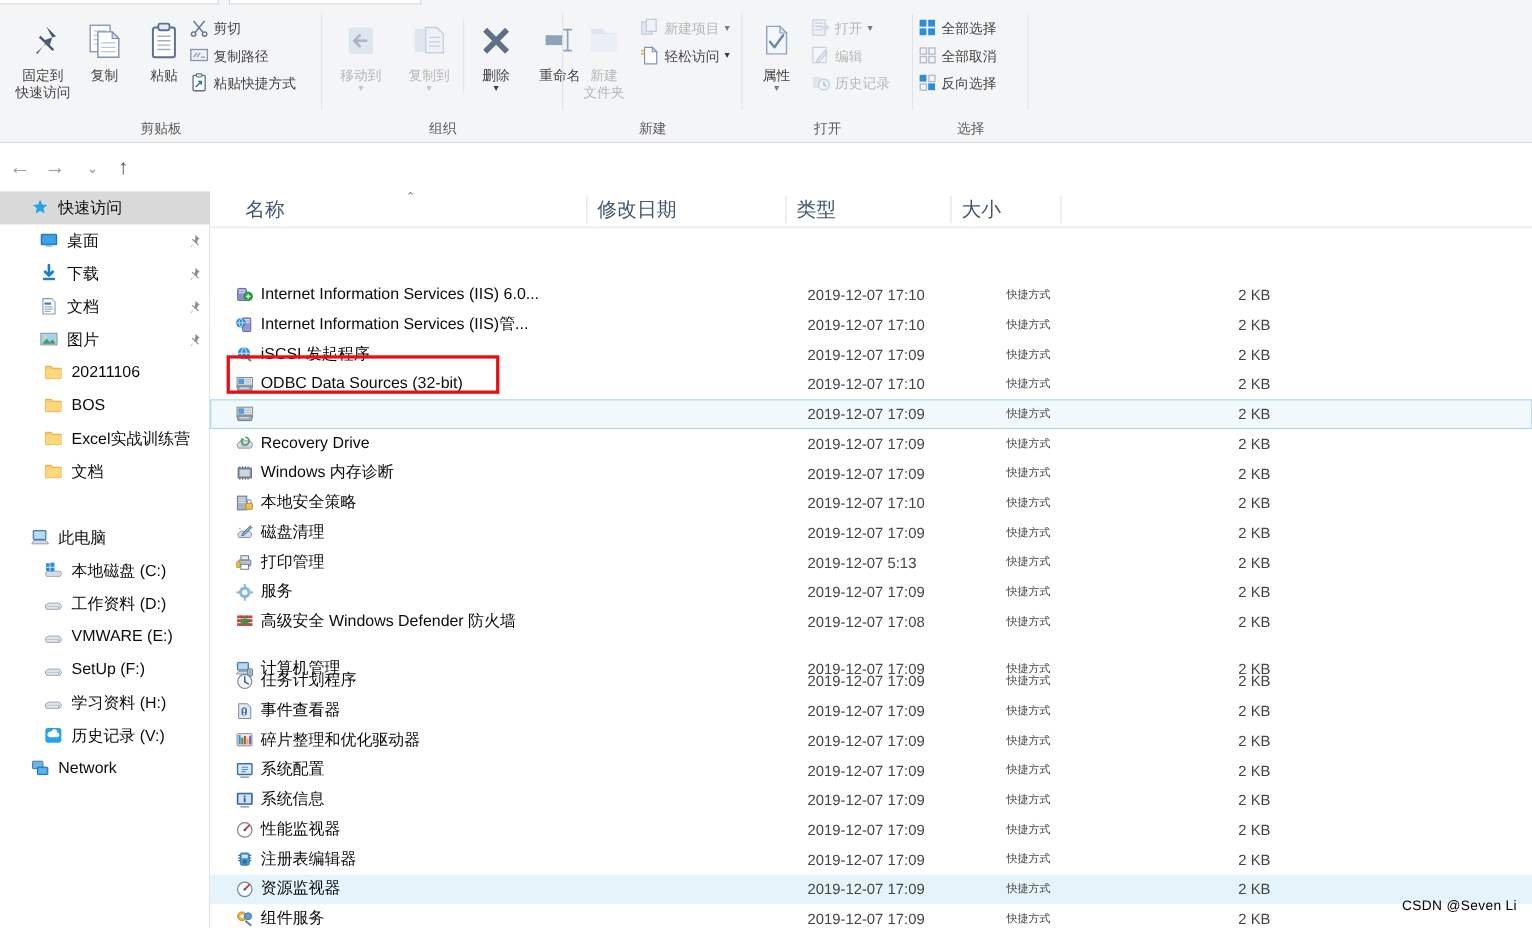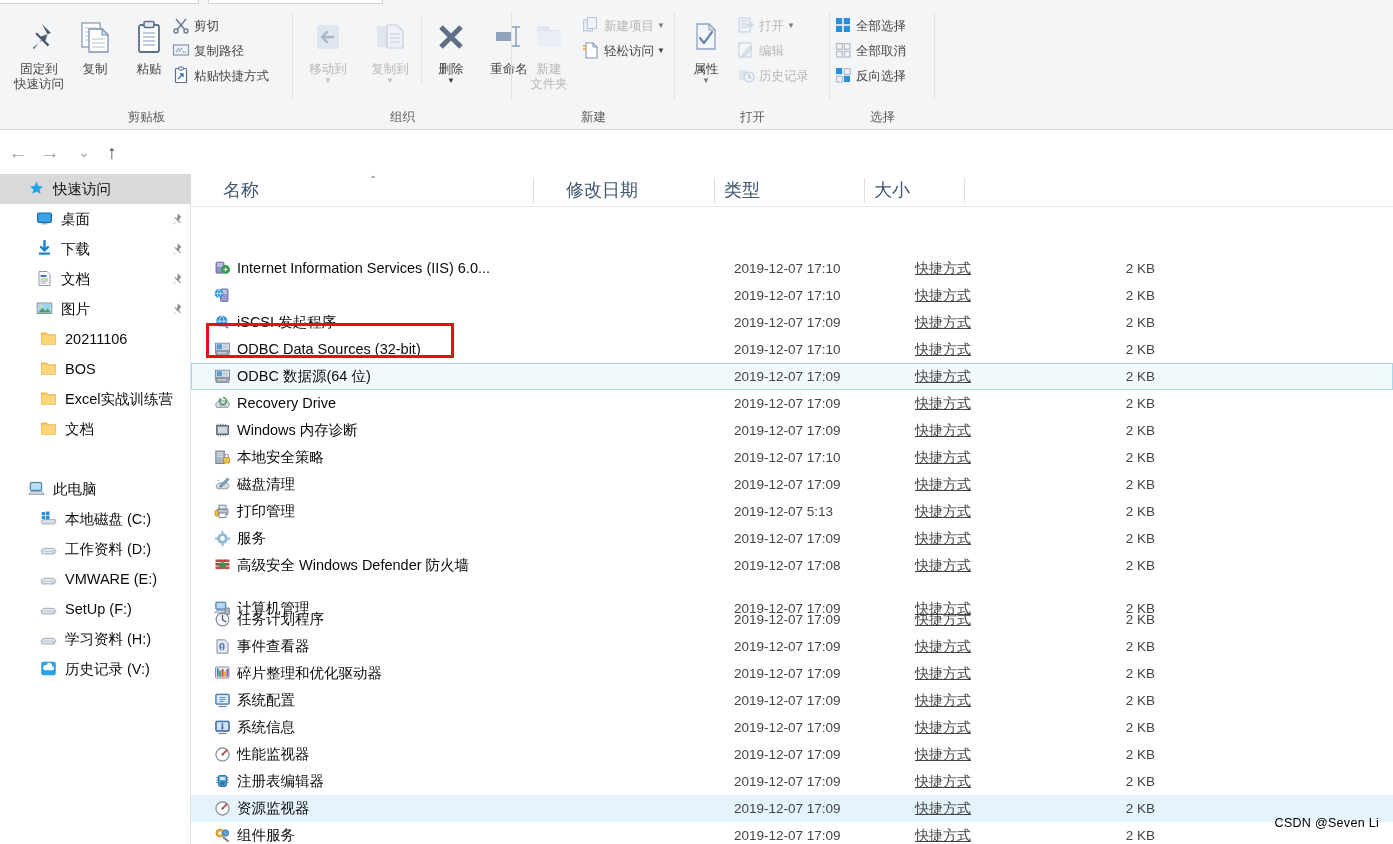--- a/index.html
+++ b/index.html
@@ -123,21 +123,21 @@
   }
   .fc-icon {
     position: absolute; left: 23px; top: 5px; width: 17px; height: 17px;
   }
   .fc-date {
     position: absolute; left: 533px; top: 0; height: 27px; line-height: 27px;
     font-size: 13.5px; color: #444; padding-left: 10px; white-space: nowrap;
   }
   .fc-type {
     position: absolute; left: 714px; top: 0; height: 27px; line-height: 27px;
-    font-size: 14px; color: #444; padding-left: 10px; white-space: nowrap; text-decoration: underline;
+    font-size: 10px; color: #444; padding-left: 10px; white-space: nowrap;
   }
   .fc-size {
     position: absolute; left: 864px; top: 0; width: 100px; height: 27px;
     line-height: 27px; font-size: 13.5px; color: #444; text-align: right;
     padding-right: 0px; white-space: nowrap;
   }
 
   
   .redbox {
     position: absolute; border: 3px solid #e60f14; pointer-events: none;
@@ -591,28 +591,36 @@
           </svg></span>
         <span>SetUp (F:)</span>
       </div>
       <div class="snode" style="top: 480px; padding-left: 40px;">
         <span class="sicon"><svg width="17" height="17" viewBox="0 0 17 17">
             <rect x="1.2" y="1.8" width="14.6" height="13.4" rx="2.2" fill="#27a3ea"></rect>
             <path d="M5 10.2 h7 a2 2 0 0 0 0.1-4 A2.7 2.7 0 0 0 6.6 5.2 A2.2 2.2 0 0 0 5 10.2z" fill="#fff"></path>
           </svg></span>
         <span>历史记录 (V:)</span>
       </div>
+      <div class="snode" style="top: 510px; padding-left: 28px;">
+        <span class="sicon"><svg width="17" height="17" viewBox="0 0 17 17">
+            <rect x="1.5" y="2" width="9.5" height="6.8" rx="0.7" fill="#6fb4e2" stroke="#3d7ba6" stroke-width="0.9"></rect>
+            <rect x="6" y="7.4" width="9.5" height="6.8" rx="0.7" fill="#2a8fd8" stroke="#1c6fae" stroke-width="0.9"></rect>
+            <rect x="6.9" y="8.3" width="7.7" height="5" fill="#5cb0ef"></rect>
+          </svg></span>
+        <span>Network</span>
+      </div>
     </div>
 
   <div class="listpane">
     <div class="colheader">
       <div class="colh" style="left:22px;width:320px;">名称</div>
       <div class="sortmark" style="left:178px;">⌃</div>
       <div class="colsep" style="left:342px;"></div>
-      <div class="colh" style="left:342px;width:181px;margin-left:23px;">修改日期</div>
+      <div class="colh" style="left:342px;width:181px;">修改日期</div>
       <div class="colsep" style="left:523px;"></div>
       <div class="colh" style="left:523px;width:150px;">类型</div>
       <div class="colsep" style="left:673px;"></div>
       <div class="colh" style="left:673px;width:100px;">大小</div>
       <div class="colsep" style="left:773px;"></div>
     </div>
     <div class="rows" id="rows">
         <div class="frow" style="top: 0px;">
           <span class="fc-icon"><svg width="17" height="17" viewBox="0 0 17 17">
               <rect x="2" y="2.2" width="8" height="11" rx="1" fill="#8d91c9" stroke="#5b5f95" stroke-width="0.8"></rect>
@@ -627,20 +635,21 @@
           <span class="fc-size">2 KB</span>
         </div>
         <div class="frow" style="top: 27px;">
           <span class="fc-icon"><svg width="17" height="17" viewBox="0 0 17 17">
               <rect x="6.5" y="2" width="7.5" height="12.5" rx="1" fill="#9498cd" stroke="#5b5f95" stroke-width="0.8"></rect>
               <rect x="7.4" y="3" width="5.6" height="1.4" fill="#d6d9ee"></rect>
               <rect x="7.4" y="5.2" width="5.6" height="1.4" fill="#d6d9ee"></rect>
               <circle cx="5" cy="6.5" r="4.4" fill="#2f8fd8"></circle>
               <path d="M1 6.5 h8 M5 2.2 a7 7 0 0 1 0 8.6 a7 7 0 0 1 0-8.6" stroke="#cfe8f8" stroke-width="0.8" fill="none"></path>
             </svg></span>
+          <span class="fc-name" style="padding-left: 46px;">Internet Information Services (IIS)管...</span>
           <span class="fc-date">2019-12-07 17:10</span>
           <span class="fc-type">快捷方式</span>
           <span class="fc-size">2 KB</span>
         </div>
         <div class="frow" style="top: 54px;">
           <span class="fc-icon"><svg width="17" height="17" viewBox="0 0 17 17">
               <circle cx="7.8" cy="7.2" r="5.6" fill="#2f8fd8"></circle>
               <path d="M2.2 7.2 h11.2 M7.8 1.6 a8 8 0 0 1 0 11.2 a8 8 0 0 1 0-11.2" stroke="#d6ecfa" stroke-width="0.9" fill="none"></path>
               <path d="M9.5 10 l4.5 4.2" stroke="#6d7a88" stroke-width="1.8"></path>
             </svg></span>
@@ -671,21 +680,20 @@
               <rect x="1.5" y="2.2" width="14" height="7" fill="#e9edf2" stroke="#7b8796" stroke-width="0.9"></rect>
               <rect x="2.6" y="3.2" width="5.5" height="5" fill="#5b9bd5"></rect>
               <g fill="#aeb8c4">
                 <rect x="9" y="3.4" width="5.2" height="0.9"></rect>
                 <rect x="9" y="5" width="5.2" height="0.9"></rect>
                 <rect x="9" y="6.6" width="5.2" height="0.9"></rect>
               </g>
               <path d="M1.2 10 h14.6 l-1.2 4.4 H2.4z" fill="#9aa7b4" stroke="#6d7a88" stroke-width="0.8"></path>
               <rect x="4" y="11.2" width="8" height="1.3" fill="#cfd6de"></rect>
             </svg></span>
-          <span class="fc-name" style="padding-left: 46px;">ODBC 数据源(64 位)</span>
           <span class="fc-date">2019-12-07 17:09</span>
           <span class="fc-type">快捷方式</span>
           <span class="fc-size">2 KB</span>
         </div>
         <div class="frow" style="top: 135px;">
           <span class="fc-icon"><svg width="17" height="17" viewBox="0 0 17 17">
               <path d="M1.5 9 l3-3.2 h9 l2.2 3.2 -1.6 3.4 H2.6z" fill="#d6dde5" stroke="#8a97a6" stroke-width="0.9"></path>
               <path d="M5 10.5 h7" stroke="#aab6c2" stroke-width="1"></path>
               <path d="M9 2.5 a3.5 3.5 0 1 1 -3.2 2" stroke="#4a9c5c" stroke-width="1.5" fill="none"></path>
               <path d="M5.2 3 l.6 3 2.6-1.4z" fill="#4a9c5c"></path>

